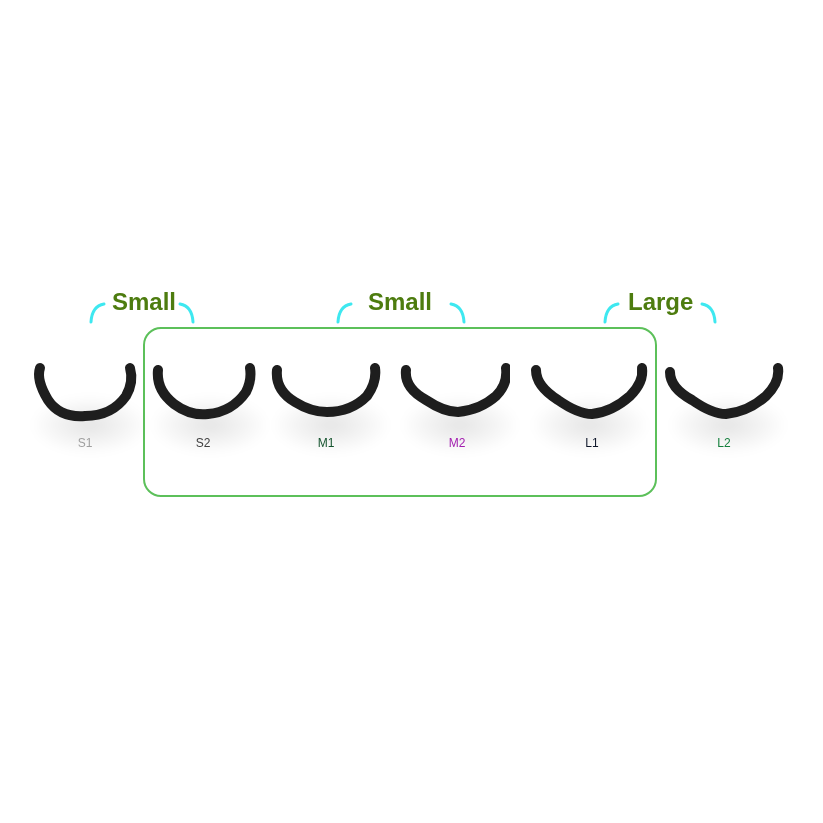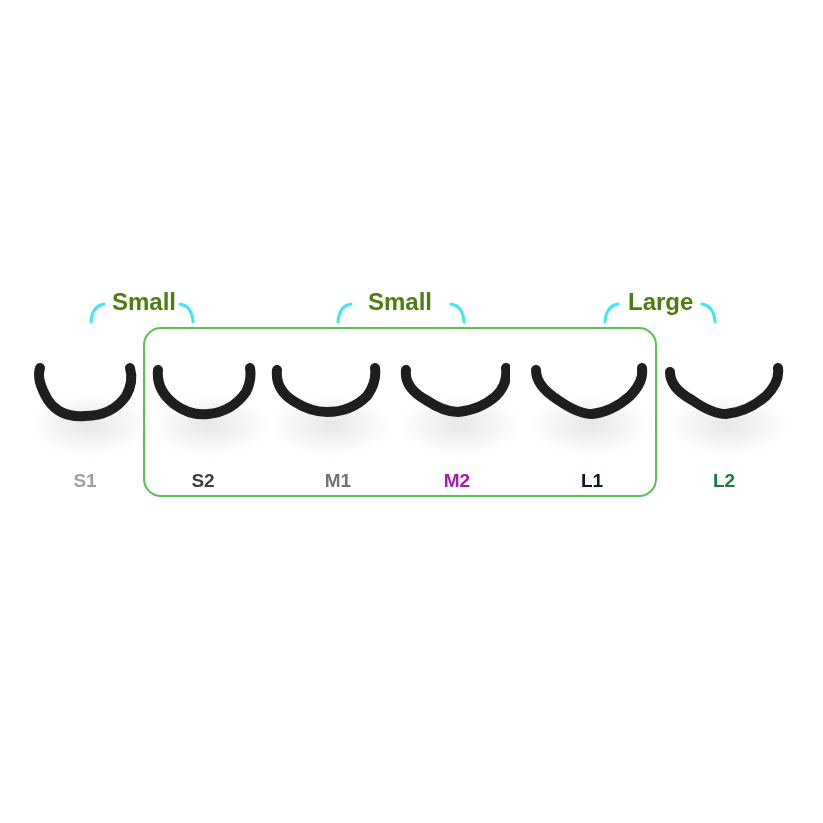--- a/index.html
+++ b/index.html
@@ -2,21 +2,21 @@
 <html><head>
 <meta charset="utf-8">
 <style>
   html, body { margin: 0; padding: 0; background: #ffffff; }
   body { width: 823px; height: 823px; position: relative; overflow: hidden; font-family: "Liberation Sans", sans-serif; }
   .group-label { position: absolute; font-weight: bold; font-size: 24px; color: #4d7c0f; text-align: center; }
   .bracket { position: absolute; }
   .frame { position: absolute; left: 143px; top: 327px; width: 514px; height: 170px; border: 2px solid #5cc05a; border-radius: 18px; box-sizing: border-box; }
   .pad { position: absolute; top: 360px; width: 110px; height: 70px; }
   .pad-shadow { position: absolute; top: 395px; width: 120px; height: 60px; border-radius: 50%; background: radial-gradient(ellipse at center, rgba(0,0,0,0.10), rgba(0,0,0,0) 70%); filter: blur(4px); }
-  .size-label { position: absolute; top: 436px; width: 60px; text-align: center; font-weight: bold; font-size: 19px; margin-top: 34px; }
+  .size-label { position: absolute; top: 436px; width: 60px; text-align: center; font-weight: normal; font-size: 12px; }
 </style>
 </head>
 <body>
 
 <div>
   <div class="frame"></div>
 
   <div>
     <svg class="bracket" style="left:88px;top:296px" width="108" height="28" viewBox="0 0 108 28">
         <path d="M3 26 Q4 10 16 8 M92 8 Q104 10 105 26" stroke="#3ee8f0" stroke-width="3" fill="none" stroke-linecap="round"></path>
@@ -48,21 +48,21 @@
     <svg class="pad" style="left:150px" viewBox="0 0 110 70">
         <path d="M8 10 Q6 30 24 44 Q40 56 58 54 Q82 52 96 32 Q102 20 100 8" stroke="#1e1e1e" stroke-width="10" fill="none" stroke-linecap="round"></path>
       </svg>
     <div class="size-label" style="left:173px;color:#404040">S2</div>
   </div>
   <div>
     <div class="pad-shadow" style="left:271px"></div>
     <svg class="pad" style="left:271px" viewBox="0 0 110 70">
         <path d="M6 10 Q4 30 24 42 Q40 52 56 52 Q80 52 96 36 Q106 22 104 8" stroke="#1e1e1e" stroke-width="10" fill="none" stroke-linecap="round"></path>
       </svg>
-    <div class="size-label" style="left:308px;color:#737373">M1</div>
+    <div class="size-label" style="left:296px;color:#14532d">M1</div>
   </div>
   <div>
     <div class="pad-shadow" style="left:400px"></div>
     <svg class="pad" style="left:400px" viewBox="0 0 110 70">
         <path d="M6 10 Q4 28 26 40 Q44 52 58 52 Q80 50 96 36 Q108 24 106 8" stroke="#1e1e1e" stroke-width="10" fill="none" stroke-linecap="round"></path>
       </svg>
     <div class="size-label" style="left:427px;color:#a21caf">M2</div>
   </div>
   <div>
     <div class="pad-shadow" style="left:530px"></div>

